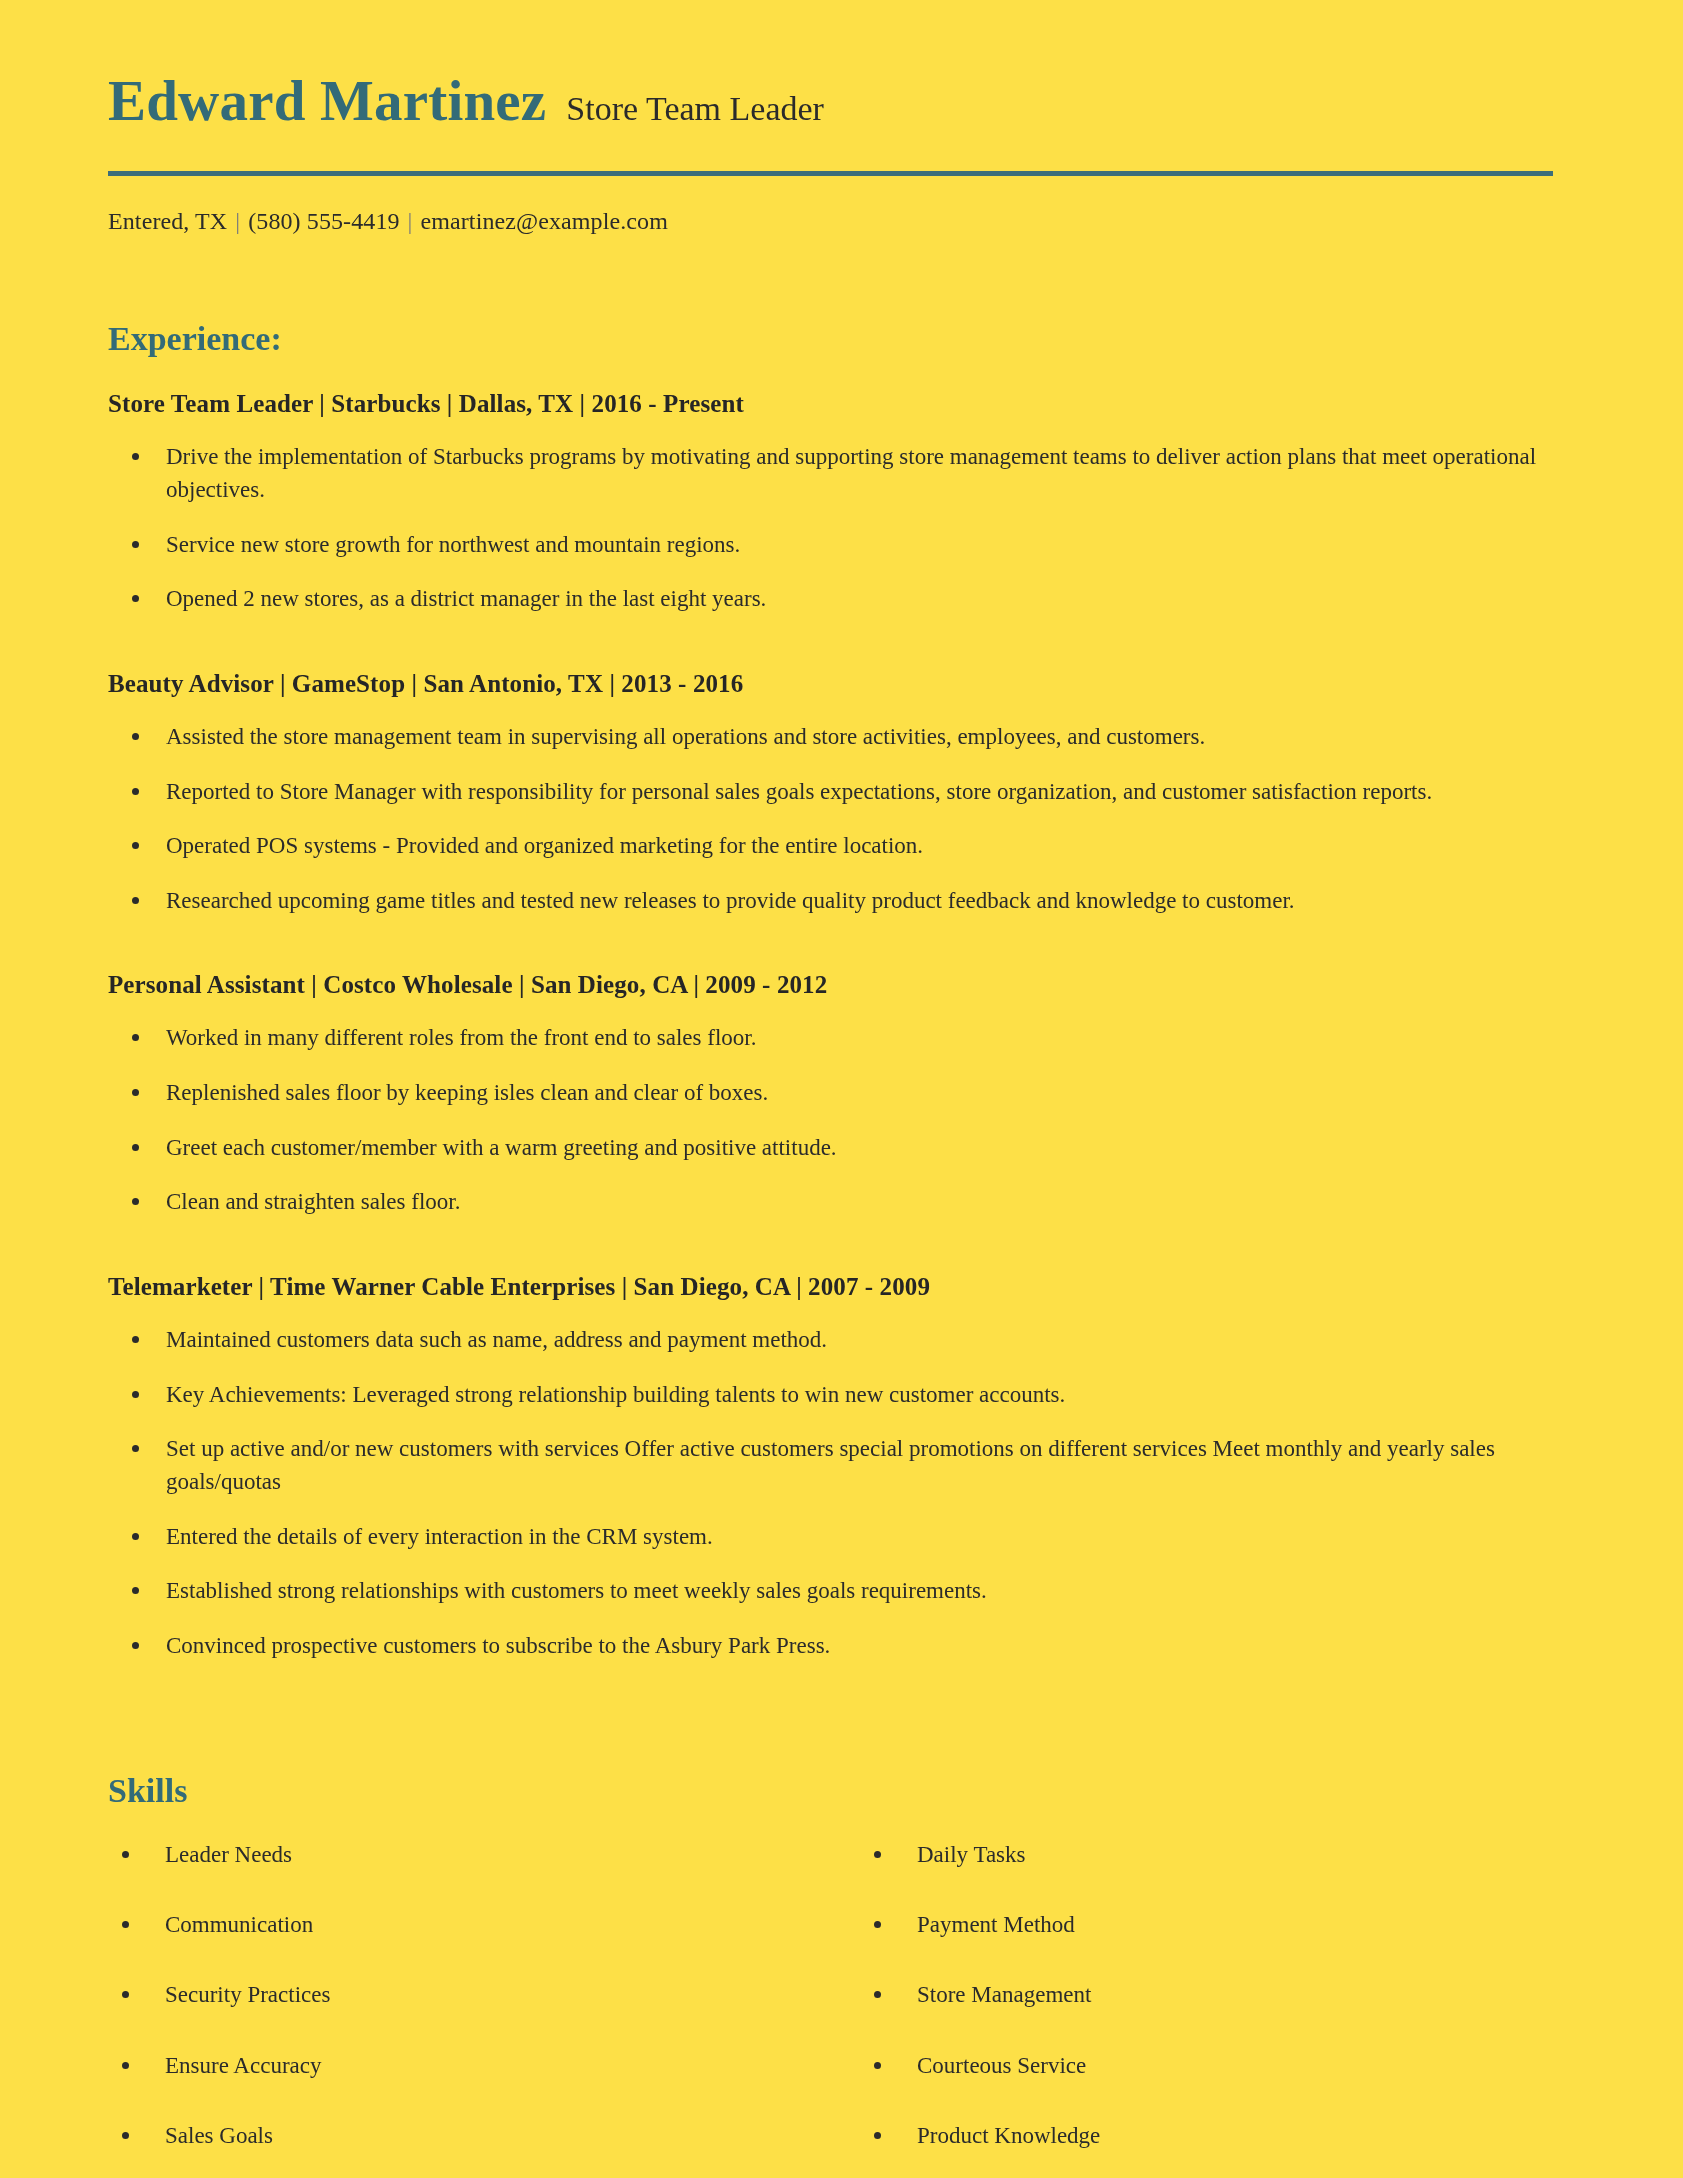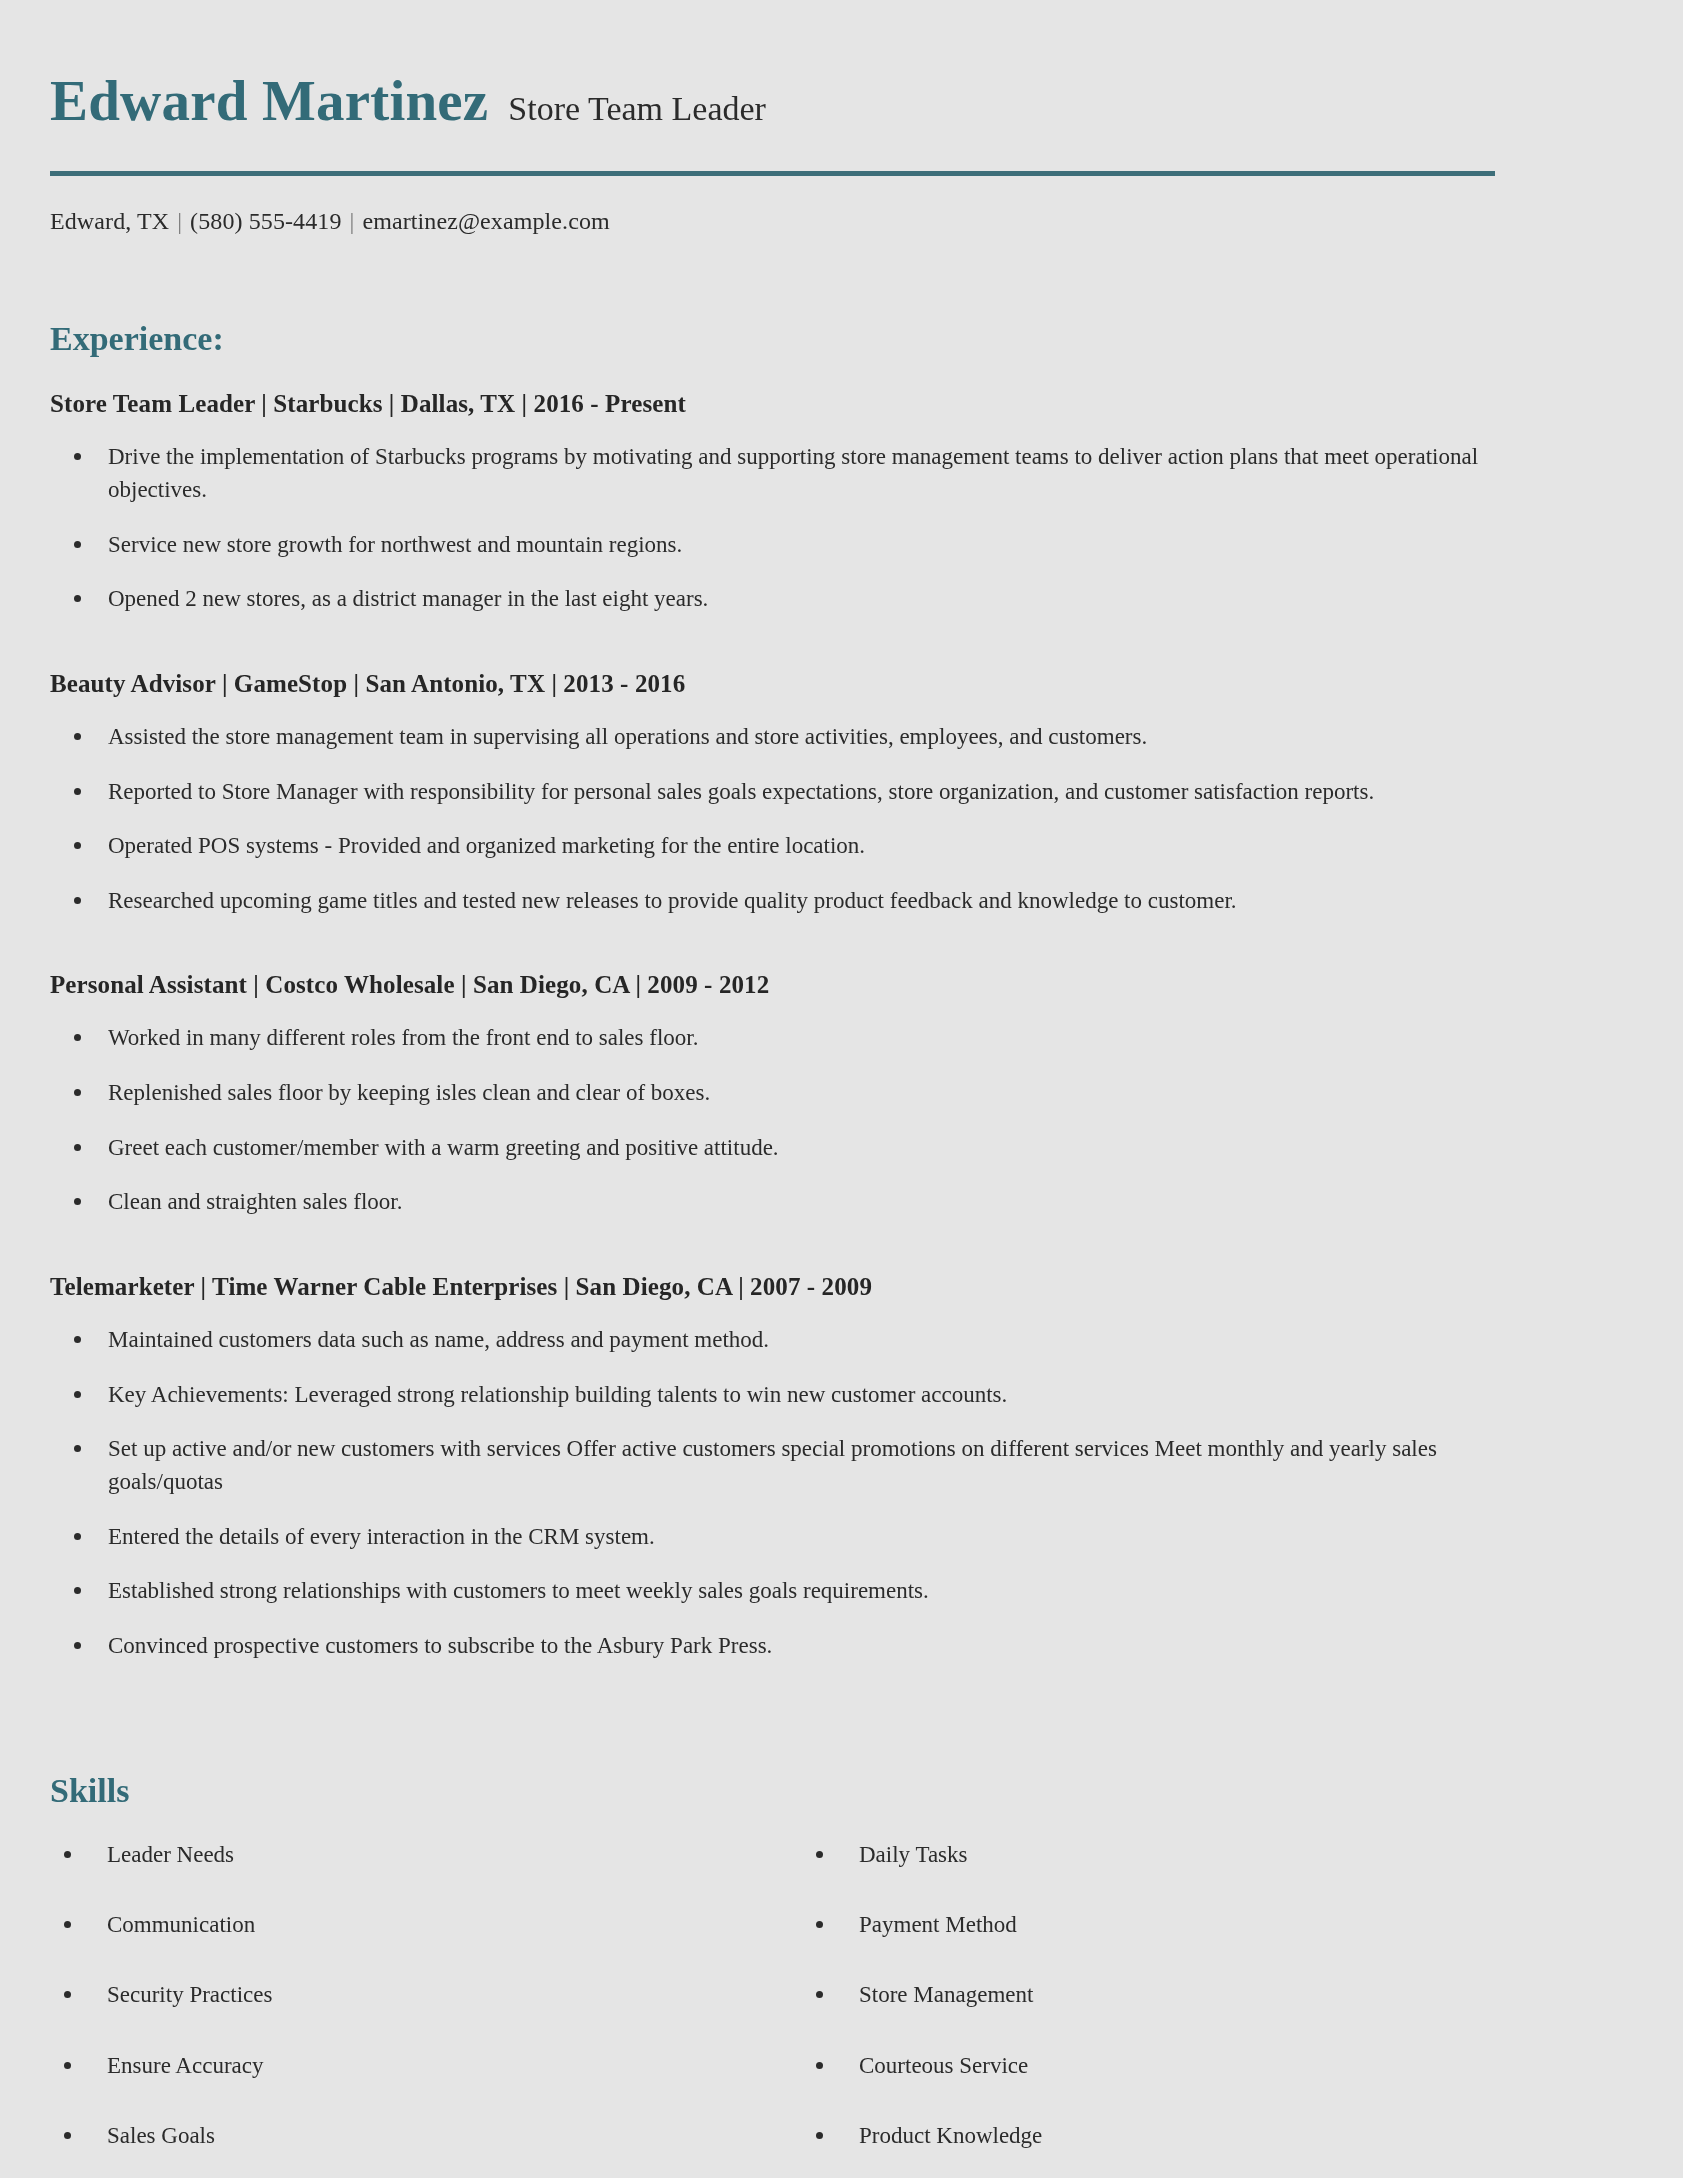--- a/index.html
+++ b/index.html
@@ -13,23 +13,23 @@
     height: 2178px;
     font-family: "Liberation Serif", "DejaVu Serif", serif;
     color: #222222;
     -webkit-font-smoothing: antialiased;
   }
 
   .page {
     position: relative;
     width: 1683px;
     height: 2178px;
-    background: #e5e5e5;
+    background: #fde047;
     box-sizing: border-box;
-    padding: 0 50px;
+    padding: 0 108px;
   }
 
   
   .header {
     padding-top: 71px;
   }
   .name-row {
     display: flex;
     align-items: baseline;
     gap: 20px;
@@ -169,21 +169,21 @@
 
   <div class="header">
     <div class="name-row">
       <span class="full-name">Edward Martinez</span>
       <span class="job-title-head">Store Team Leader</span>
     </div>
 
     <div class="rule"></div>
 
     <div class="contact-line">
-      <span>Edward, TX</span><span class="contact-sep">|</span><span>(580) 555-4419</span><span class="contact-sep">|</span><span>emartinez@example.com</span>
+      <span>Entered, TX</span><span class="contact-sep">|</span><span>(580) 555-4419</span><span class="contact-sep">|</span><span>emartinez@example.com</span>
     </div>
   </div>
 
   <div class="section section-experience">
     <h2 class="section-heading">Experience:</h2>
 
     <div class="job">
       <h3 class="job-heading">Store Team Leader | Starbucks | Dallas, TX | 2016 - Present</h3>
       <ul class="bullets">
         <li>Drive the implementation of Starbucks programs by motivating and supporting store management teams to deliver action plans that meet operational objectives.</li>

